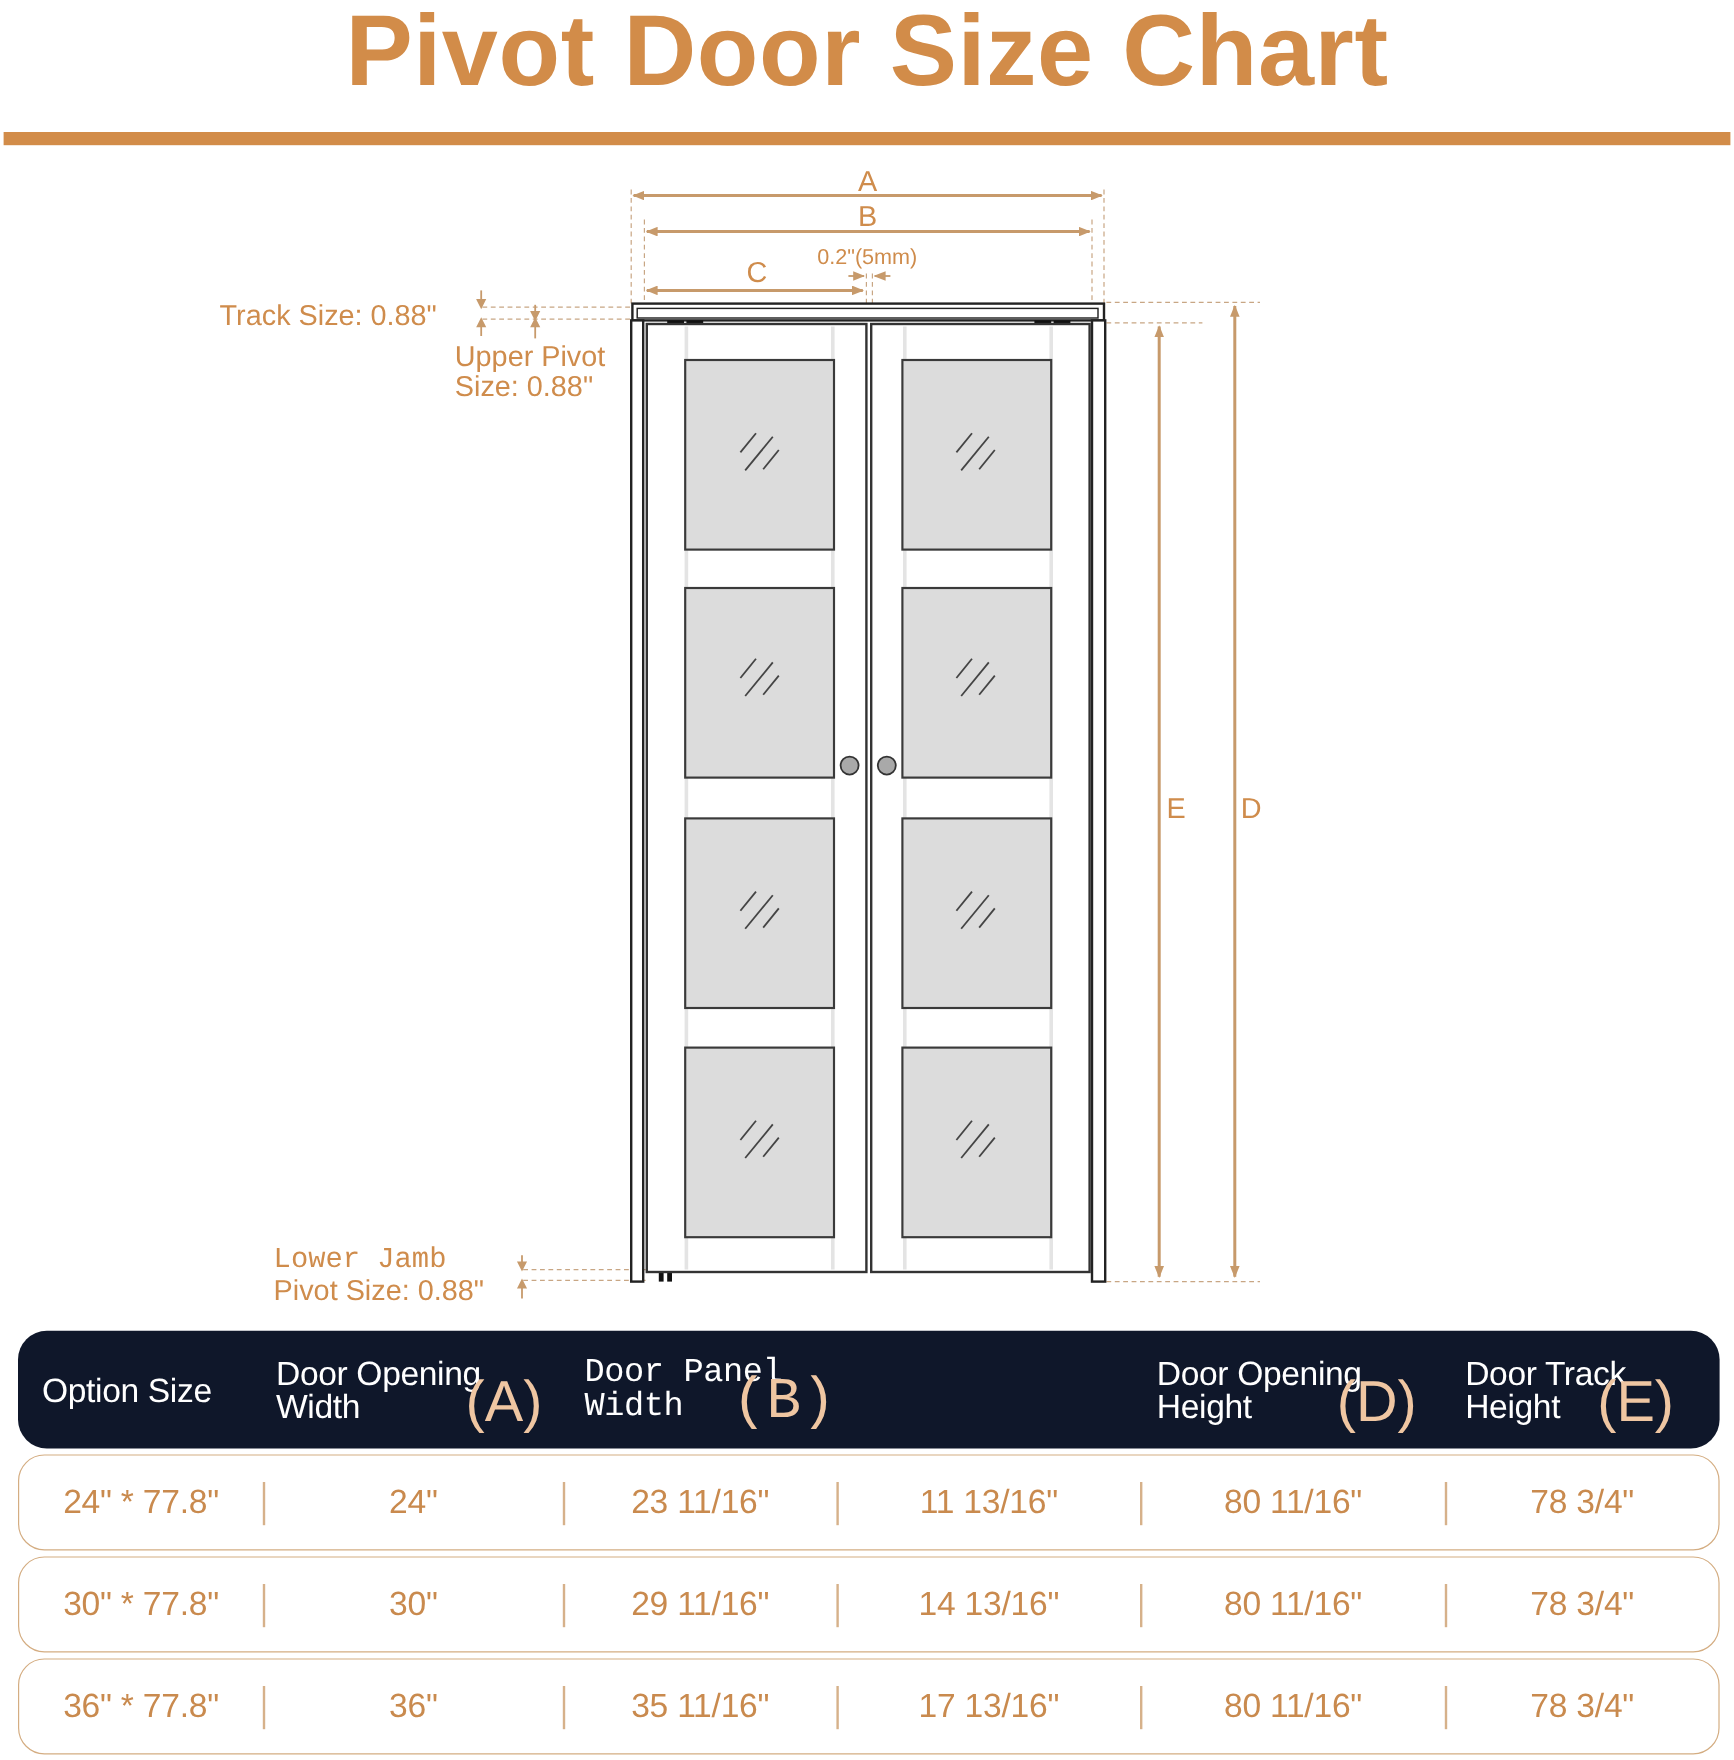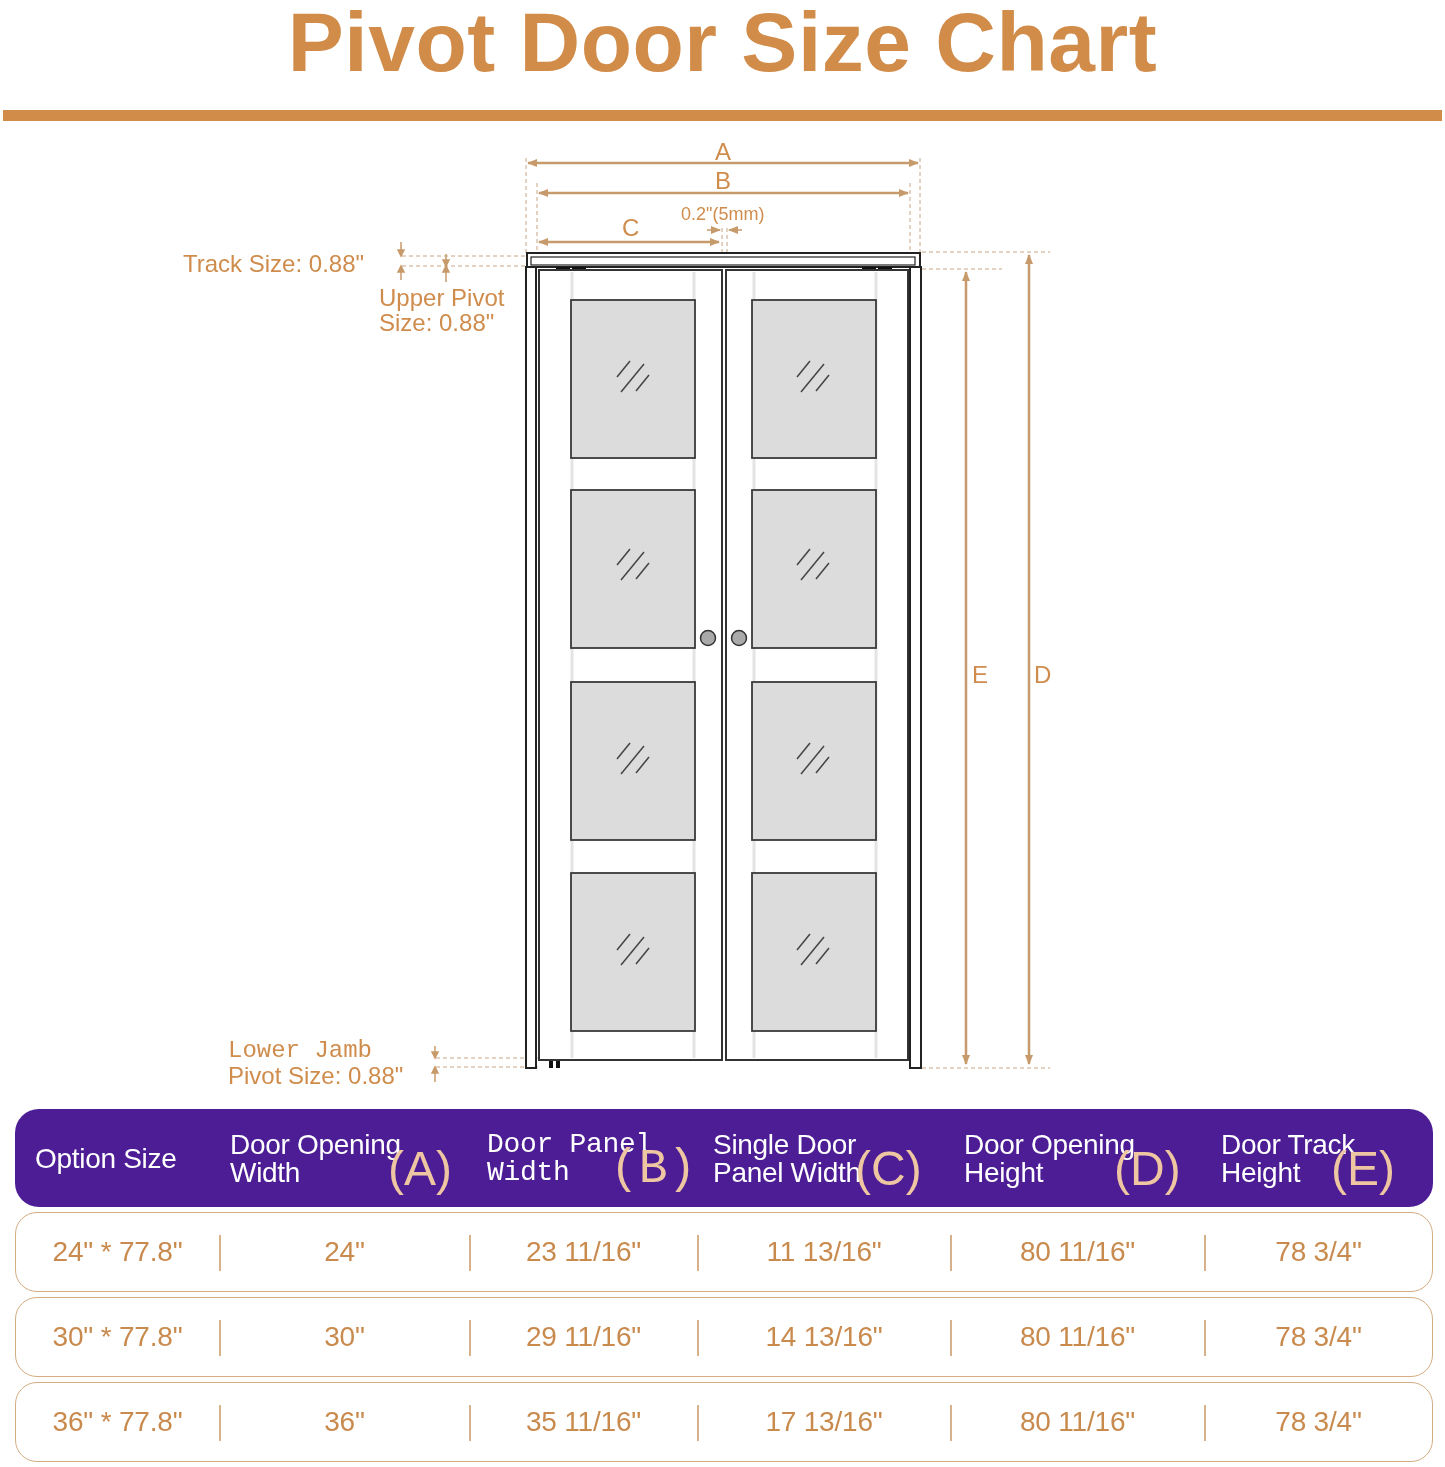--- a/index.html
+++ b/index.html
@@ -30,21 +30,21 @@
     }
     .gap-label {
       position: absolute; font-size: 18px; color: #cf8c4c; line-height: 20px;
       font-family: "Liberation Sans", sans-serif; white-space: nowrap;
     }
 
     
     .size-table { position: absolute; left: 15px; top: 1109px; width: 1418px; }
     .header-bar {
       position: relative; height: 98px; width: 1418px;
-      background: #4c1d95; border-radius: 24px;
+      background: #0f172a; border-radius: 24px;
     }
     .hcell { position: absolute; top: 0; height: 98px; }
     .hlabel {
       position: absolute; left: 0; top: 22px; color: #ffffff; font-size: 28px;
       line-height: 28px; white-space: nowrap; letter-spacing: -0.3px;
     }
     .hlabel.single { top: 36px; }
     .hletter {
       position: absolute; top: 34px; font-size: 48px; line-height: 52px;
       color: #efc6a2; white-space: nowrap;
@@ -238,25 +238,20 @@
     </div>
     <div class="hcell" style="left:215px; width:250px;">
       <span class="hlabel">Door Opening</span>
       <span class="hlabel" style="top:50px;">Width</span>
       <span class="hletter" style="left:158px;">(A)</span>
     </div>
     <div class="hcell" style="left:472px; width:220px;font-family:Liberation Mono, monospace;">
       <span class="hlabel">Door Panel</span>
       <span class="hlabel" style="top:50px;">Width</span>
       <span class="hletter" style="left:123px;">(B)</span>
-    </div>
-    <div class="hcell" style="left:698px; width:240px;">
-      <span class="hlabel">Single Door</span>
-      <span class="hlabel" style="top:50px;">Panel Width</span>
-      <span class="hletter" style="left:142px;">(C)</span>
     </div>
     <div class="hcell" style="left:949px; width:250px;">
       <span class="hlabel">Door Opening</span>
       <span class="hlabel" style="top:50px;">Height</span>
       <span class="hletter" style="left:150px;">(D)</span>
     </div>
     <div class="hcell" style="left:1206px; width:210px;">
       <span class="hlabel">Door Track</span>
       <span class="hlabel" style="top:50px;">Height</span>
       <span class="hletter" style="left:110px;">(E)</span>

